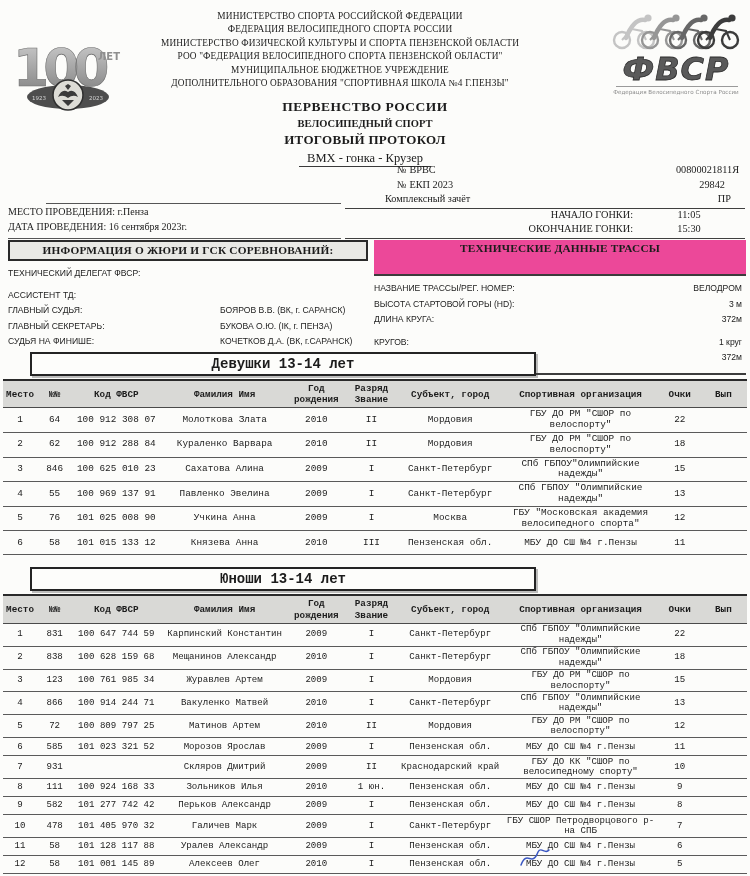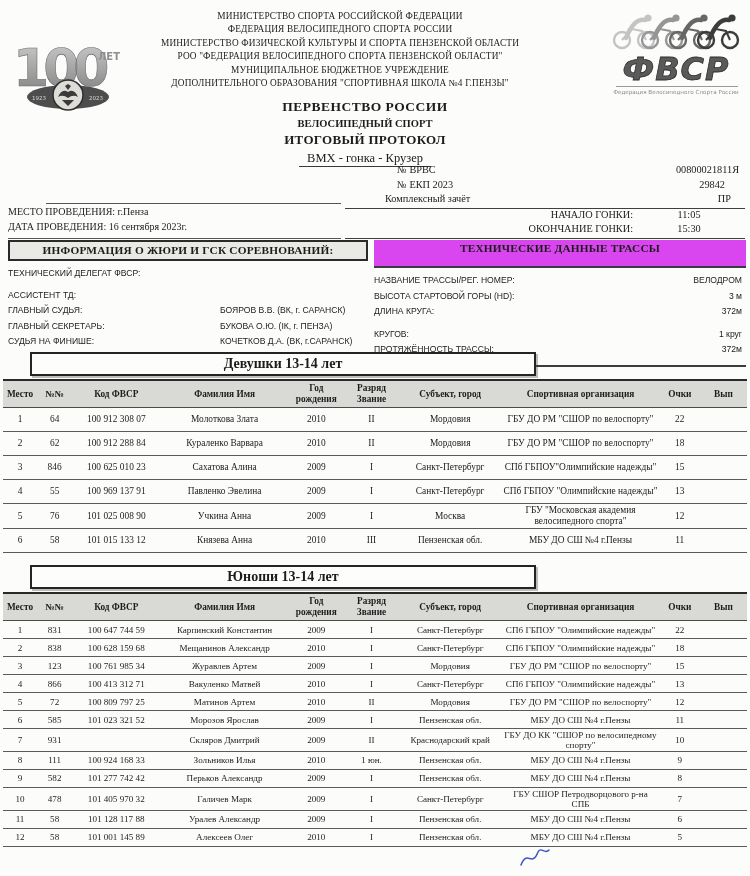--- a/index.html
+++ b/index.html
@@ -36,33 +36,33 @@
   
   .venue-block{position:absolute;left:8px;top:203px;width:333px;border-bottom:1.2px solid #555;padding-bottom:2px;}
   .venue-block .topline{border-top:1.2px solid #555;margin-left:38px;height:2px;}
   .venue-row{font-size:10px;height:15px;white-space:nowrap;}
 
   
   .jury-panel{position:absolute;left:8px;top:240px;width:360px;}
   .panel-head{border:2px solid #2a2a2a;background:#e9e9e5;font-weight:bold;font-size:11.3px;
               text-align:center;padding:2px 0 3px;letter-spacing:.2px;}
   .track-panel{position:absolute;left:374px;top:240px;width:372px;}
-  .track-head{font-weight:bold;font-size:11.3px;text-align:center;padding:2px 0 12px;
-              background:#d946ef;border-bottom:2px solid #3c3c3c;letter-spacing:.2px;}
+  .track-head{font-weight:bold;font-size:11.3px;text-align:center;padding:2px 0 20px;
+              background:#ec4899;border-bottom:2px solid #3c3c3c;letter-spacing:.2px;}
   .kv-list{padding-top:7px;}
   .kv-row{display:flex;font-family:"Liberation Sans",sans-serif;font-size:8.6px;
           min-height:15.5px;align-items:flex-start;color:#222;}
   .jury .kv-label{width:212px;}
   .jury .kv-row:nth-child(1){margin-bottom:6px;}
   .track .kv-value{margin-left:auto;text-align:left;padding-right:4px;}
   .track .kv-row:nth-child(4){margin-top:7px;}
   .track{border-bottom:2px solid #3c3c3c;padding-bottom:5px;}
 
   
-  .results{position:absolute;left:3px;top:352px;width:744px;}
+  .results{position:absolute;left:3px;top:352px;width:744px;font-family:Liberation Mono, monospace;}
   .sec-title{margin-left:27px;width:502px;border:2px solid #242424;text-align:center;
              font-weight:bold;font-size:14px;padding:2px 0;background:#fdfdfb;
              box-shadow:2px 2px 0 rgba(70,70,70,.35);}
   .res-table{width:744px;border-collapse:collapse;margin-top:3px;table-layout:fixed;}
   .res-table thead th{background:#d9d9d6;border-top:2.6px solid #2a2a2a;border-bottom:1.4px solid #4a4a4a;
              font-size:9.3px;font-weight:bold;padding:2px 1px;line-height:1.2;vertical-align:middle;}
   .res-table tbody td{border-bottom:1.1px solid #5a5a5a;text-align:center;font-size:9.4px;
              padding:1px 2px;vertical-align:middle;line-height:1.15;}
   .girls tbody td{height:21px;}
   .boys tbody td{height:16px;font-size:9.1px;padding:.5px 2px;}
@@ -365,21 +365,21 @@
               <td class="col-4">2009</td>
               <td class="col-5">I</td>
               <td class="col-6">Мордовия</td>
               <td class="col-7">ГБУ ДО РМ "СШОР по велоспорту"</td>
               <td class="col-8">15</td>
               <td class="col-9"></td>
             </tr>
             <tr>
               <td class="col-0">4</td>
               <td class="col-1">866</td>
-              <td class="col-2">100 413 312 71</td>
+              <td class="col-2">100 914 244 71</td>
               <td class="col-3">Вакуленко Матвей</td>
               <td class="col-4">2010</td>
               <td class="col-5">I</td>
               <td class="col-6">Санкт-Петербург</td>
               <td class="col-7">СПб ГБПОУ "Олимпийские надежды"</td>
               <td class="col-8">13</td>
               <td class="col-9"></td>
             </tr>
             <tr>
               <td class="col-0">5</td>

